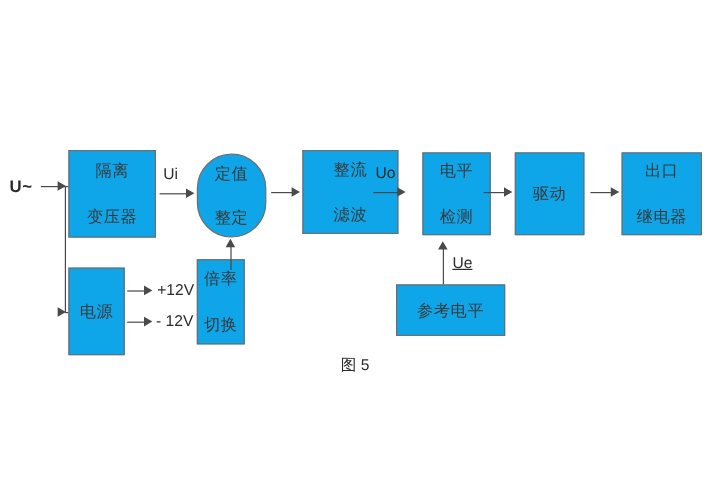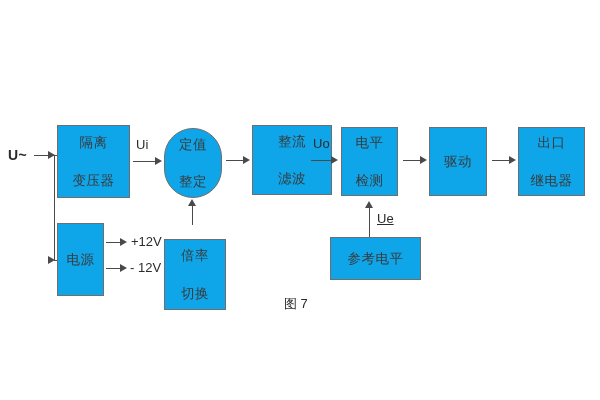--- a/index.html
+++ b/index.html
@@ -105,39 +105,39 @@
   <div class="blk" style="left:164px; top:128px; width:58px; height:70px;border-radius:29px;">
     <span class="ln">定值</span>
     <span class="ln">整定</span>
   </div>
 
   <div class="blk" style="left:252px; top:125px; width:80px; height:70px;">
     <span class="ln">整流</span>
     <span class="ln">滤波</span>
   </div>
 
-  <div class="blk" style="left:341px; top:127px; width:57px; height:69px;">
+  <div class="blk" style="left:352px; top:127px; width:57px; height:69px;">
     <span class="ln">电平</span>
     <span class="ln">检测</span>
   </div>
 
   <div class="blk" style="left:429px; top:127px; width:58px; height:69px;">
     <span class="ln">驱动</span>
   </div>
 
   <div class="blk" style="left:518px; top:127px; width:67px; height:69px;">
     <span class="ln">出口</span>
     <span class="ln">继电器</span>
   </div>
 
   <div class="blk" style="left:57px; top:223px; width:47px; height:73px;">
     <span class="ln">电源</span>
   </div>
 
-  <div class="blk" style="left:164px; top:239px; width:62px; height:71px;">
+  <div class="blk" style="left:164px; top:216px; width:40px; height:71px;">
     <span class="ln">倍率</span>
     <span class="ln">切换</span>
   </div>
 
   <div class="blk" style="left:330px; top:237px; width:91px; height:43px;">
     <span class="ln">参考电平</span>
   </div>
 
   <div class="lbl" style="left:136px; top:138px;">Ui</div>
   <div class="hline" style="left:133px; top:161px; width:24px;"></div>
@@ -164,15 +164,15 @@
   <div class="ah right" style="left:120px; top:263.8px;"></div>
   <div class="lbl" style="left:130px; top:261px;">- 12V</div>
 
   <div class="vline" style="left:192px; top:205px; height:20px;"></div>
   <div class="ah up" style="left:187.7px; top:199px;"></div>
 
   <div class="vline" style="left:369px; top:207px; height:30px;"></div>
   <div class="ah up" style="left:364.7px; top:201px;"></div>
   <div class="lbl" style="left:377px; top:212px;text-decoration:underline;">Ue</div>
 
-  <div class="caption" style="left:284px; top:297px;">图 7</div>
+  <div class="caption" style="left:284px; top:297px;">图 5</div>
 
 </div>
 
 </body></html>

